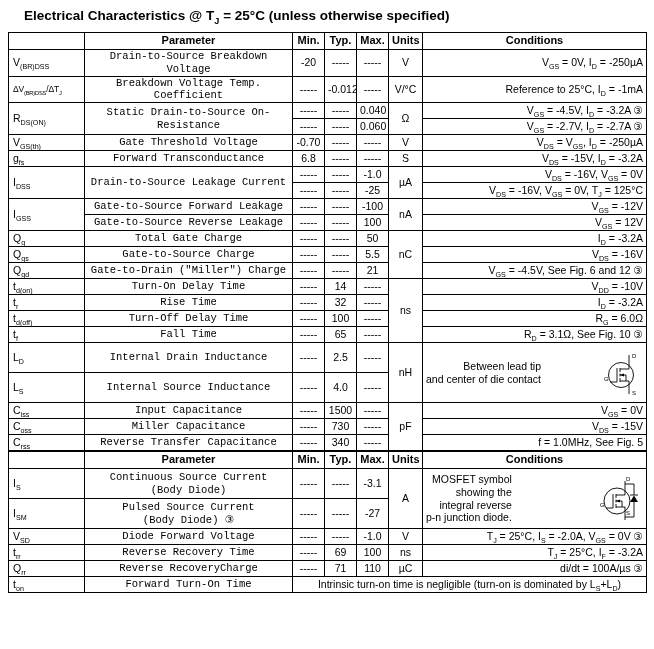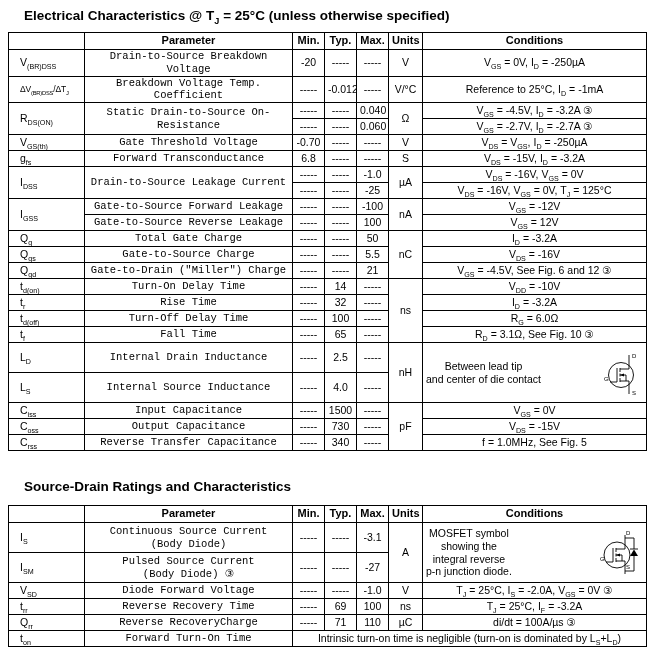--- a/index.html
+++ b/index.html
@@ -38,25 +38,25 @@
     margin-top: 16px;
   }
   .ds-table td { height: 16px; }
   col.c-sym   { width: 76px; }
   col.c-param { width: 208px; }
   col.c-min   { width: 32px; }
   col.c-typ   { width: 32px; }
   col.c-max   { width: 32px; }
   col.c-units { width: 34px; }
   col.c-cond  { width: 224px; }
-  td.sym   { text-align: left; padding-left: 11px; }
+  td.sym   { text-align: left; padding-left: 4px; }
   td.small { font-size: 8.5px; letter-spacing: -0.2px; }
   td.param { text-align: center; font-family: Liberation Mono, monospace; }
   td.num, td.units, td.center { text-align: center; }
-  td.cond  { text-align: center; }
+  td.cond  { text-align: right; }
   .cond-flex {
     display: flex;
     align-items: center;
     justify-content: space-between;
     gap: 0;
   }
   sub { font-size: 0.68em; line-height: 0; }
   .mosfet-svg { flex: 0 0 auto; display: block; }
 </style>
 </head>
@@ -274,38 +274,37 @@
           <td class="sym">C<sub>iss</sub></td>
           <td class="param">Input Capacitance</td>
           <td class="num">-----</td>
           <td class="num">1500</td>
           <td class="num">-----</td>
           <td rowspan="3" class="units">pF</td>
           <td class="cond">V<sub>GS</sub> = 0V</td>
         </tr>
         <tr>
           <td class="sym">C<sub>oss</sub></td>
-          <td class="param">Output Capacitance</td>
+          <td class="param">Miller Capacitance</td>
           <td class="num">-----</td>
           <td class="num">730</td>
           <td class="num">-----</td>
           <td class="cond">V<sub>DS</sub> = -15V</td>
         </tr>
         <tr>
           <td class="sym">C<sub>rss</sub></td>
           <td class="param">Reverse Transfer Capacitance</td>
           <td class="num">-----</td>
           <td class="num">340</td>
           <td class="num">-----</td>
           <td class="cond">f = 1.0MHz, See Fig. 5</td>
         </tr>
       </tbody>
     </table>
 
-  <h1 class="sec-title title2">Source-Drain Ratings and Characteristics</h1>
 
   <table class="ds-table">
     <colgroup>
       <col class="c-sym">
         <col class="c-param">
         <col class="c-min">
         <col class="c-typ">
         <col class="c-max">
         <col class="c-units">
         <col class="c-cond">

